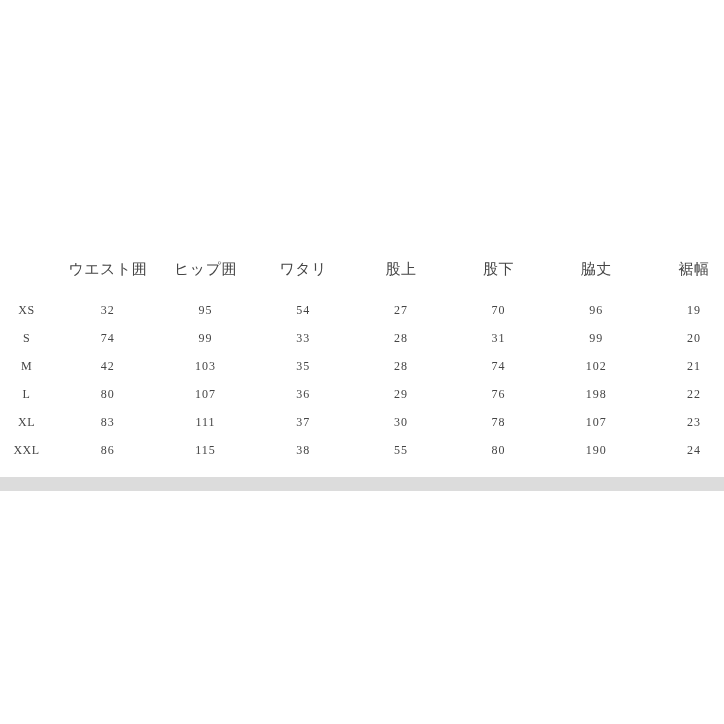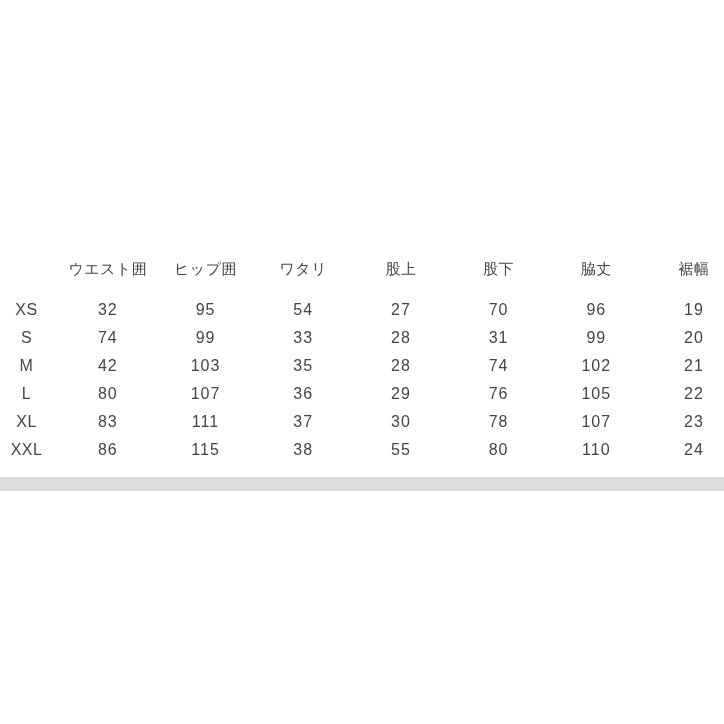--- a/index.html
+++ b/index.html
@@ -14,34 +14,35 @@
     overflow: hidden;
     font-family: "Liberation Sans", "DejaVu Sans", sans-serif;
     color: #454545;
   }
   .table-wrap {
     position: absolute;
     top: 255px;
     left: 0;
     width: 724px;
     overflow: hidden;
+    font-family: Liberation Serif, serif;
   }
   .trow {
     display: grid;
     grid-template-columns: 59px repeat(7, 97.7px);
     width: 743px;
     height: 28px;
     align-items: center;
   }
   .trow.header {
     margin-bottom: 13px;
   }
   .cell {
     text-align: center;
-    font-size: 16px;
+    font-size: 12px;
     letter-spacing: 1px;
     white-space: nowrap;
   }
   .trow.header .cell {
     font-size: 15px;
     letter-spacing: 0.5px;
   }
   .cell.size {
     padding-right: 6px;
     letter-spacing: 0.5px;
@@ -104,21 +105,21 @@
     <div class="cell">21</div>
   </div>
 
   <div class="trow">
     <div class="cell size">L</div>
     <div class="cell">80</div>
     <div class="cell">107</div>
     <div class="cell">36</div>
     <div class="cell">29</div>
     <div class="cell">76</div>
-    <div class="cell">105</div>
+    <div class="cell">198</div>
     <div class="cell">22</div>
   </div>
 
   <div class="trow">
     <div class="cell size">XL</div>
     <div class="cell">83</div>
     <div class="cell">111</div>
     <div class="cell">37</div>
     <div class="cell">30</div>
     <div class="cell">78</div>
@@ -126,19 +127,19 @@
     <div class="cell">23</div>
   </div>
 
   <div class="trow">
     <div class="cell size">XXL</div>
     <div class="cell">86</div>
     <div class="cell">115</div>
     <div class="cell">38</div>
     <div class="cell">55</div>
     <div class="cell">80</div>
-    <div class="cell">110</div>
+    <div class="cell">190</div>
     <div class="cell">24</div>
   </div>
 
 </div>
 
 <div class="hscrollbar"></div>
 
 </body></html>

